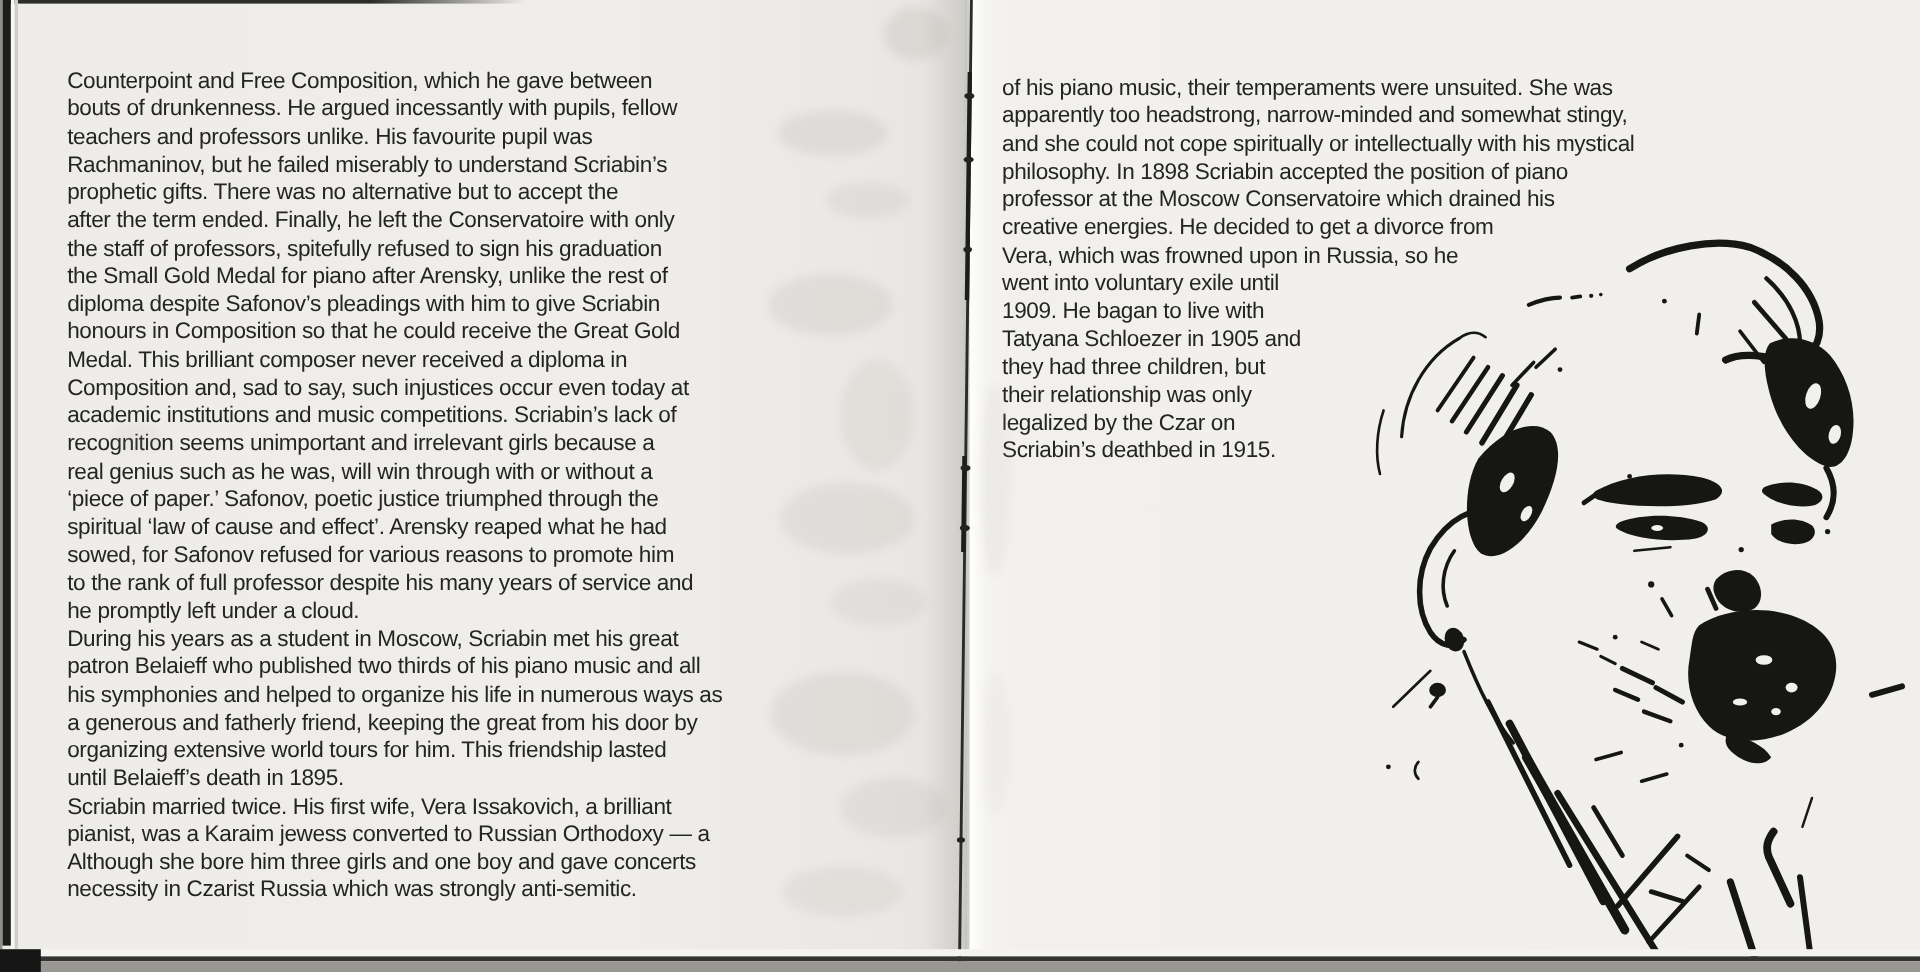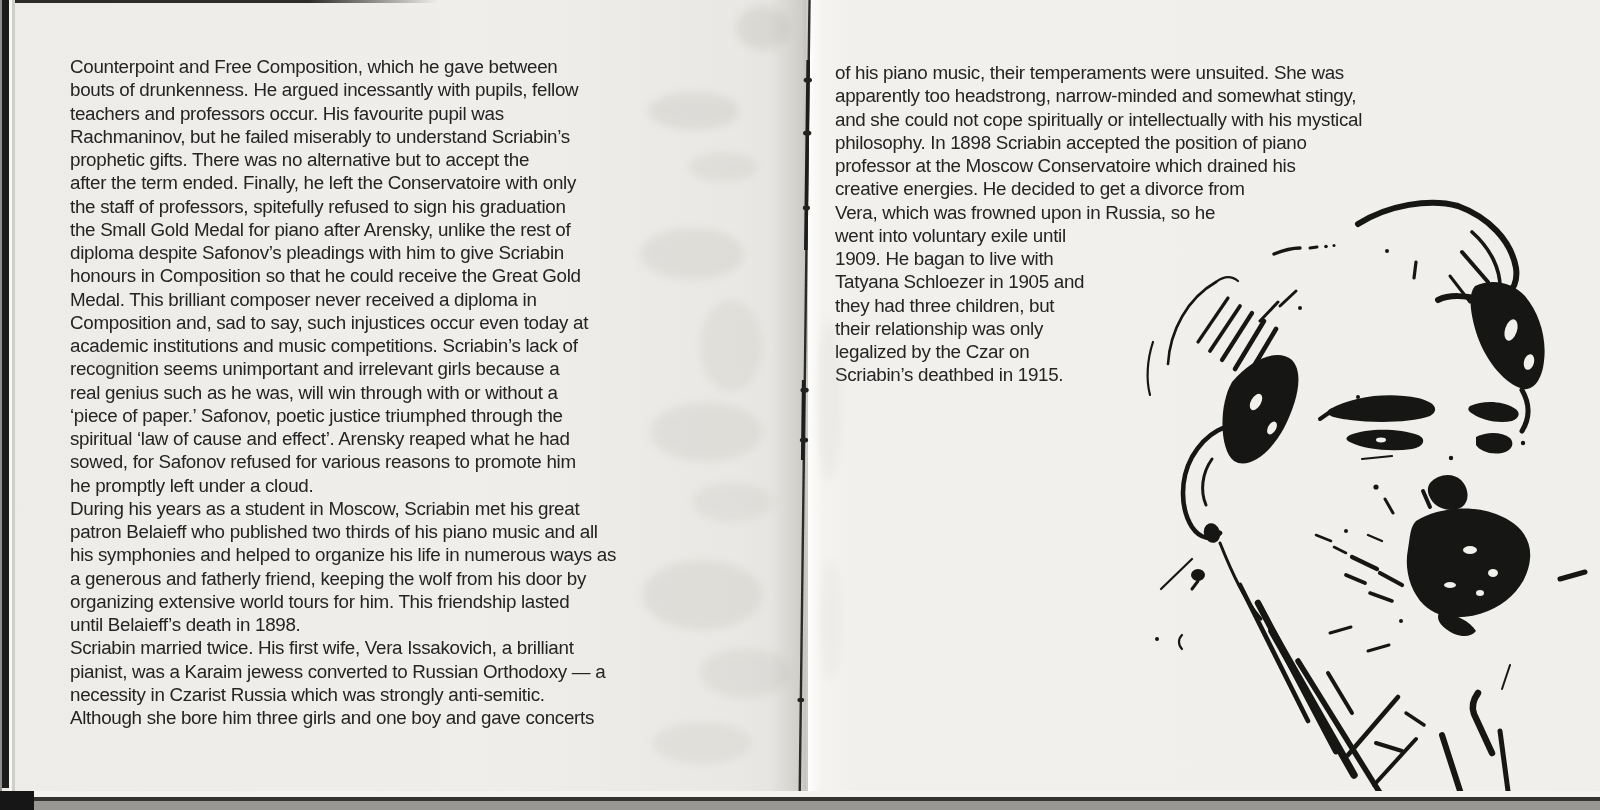--- a/index.html
+++ b/index.html
@@ -7,21 +7,21 @@
   .spread{
     position:relative;width:1600px;height:810px;overflow:hidden;
     background:#efeeeb;
     font-family:"Liberation Sans","DejaVu Sans",sans-serif;
   }
   .page{position:absolute;top:0;bottom:0;}
   .page-left{left:0;width:806px;background:linear-gradient(90deg,#edecE9 0%,#efeeeb 60%,#e9e8e4 92%,#e3e2de 100%);}
   .page-right{left:806px;right:0;background:linear-gradient(90deg,#f6f5f2 0%,#f1f0ed 6%,#f0efec 100%);}
   .text-col{position:absolute;color:#242424;font-size:18.8px;line-height:23.25px;letter-spacing:-0.3px;white-space:nowrap;}
   .text-col .line{height:23.25px;}
-  #left-text{left:70px;top:55px;}
+  #left-text{left:56px;top:55px;}
   #right-text{left:29px;top:61px;} 
   
   .edge-left-gray{position:absolute;left:0;top:0;width:2px;height:810px;background:#8d8d8a;}
   .edge-left-black{position:absolute;left:2px;top:0;width:7px;height:788px;background:#1c1c1b;}
   .edge-left-white{position:absolute;left:9px;top:0;width:3px;height:792px;background:#f8f7f4;}
   .edge-left-lgray{position:absolute;left:12px;top:0;width:3px;height:792px;background:#cfcec9;}
   .edge-top-line{position:absolute;left:8px;top:0;width:430px;height:3px;
     background:linear-gradient(90deg,#2c2c2a 0%,#2c2c2a 70%,rgba(44,44,42,0) 100%);}
   .edge-bottom-white{position:absolute;left:0;right:0;top:791px;height:6px;background:#f4f3f0;}
   .edge-bottom-line{position:absolute;left:0;right:0;top:797px;height:4px;background:#343432;}
@@ -40,47 +40,48 @@
 </style>
 </head>
 <body>
 
 <div class="spread">
 
   <div class="page page-left">
     <div class="text-col" id="left-text">
         <div class="line">Counterpoint and Free Composition, which he gave between</div>
         <div class="line">bouts of drunkenness. He argued incessantly with pupils, fellow</div>
-        <div class="line">teachers and professors occur. His favourite pupil was</div>
+        <div class="line">teachers and professors unlike. His favourite pupil was</div>
         <div class="line">Rachmaninov, but he failed miserably to understand Scriabin’s</div>
         <div class="line">prophetic gifts. There was no alternative but to accept the</div>
         <div class="line">after the term ended. Finally, he left the Conservatoire with only</div>
         <div class="line">the staff of professors, spitefully refused to sign his graduation</div>
         <div class="line">the Small Gold Medal for piano after Arensky, unlike the rest of</div>
         <div class="line">diploma despite Safonov’s pleadings with him to give Scriabin</div>
         <div class="line">honours in Composition so that he could receive the Great Gold</div>
         <div class="line">Medal. This brilliant composer never received a diploma in</div>
         <div class="line">Composition and, sad to say, such injustices occur even today at</div>
         <div class="line">academic institutions and music competitions. Scriabin’s lack of</div>
         <div class="line">recognition seems unimportant and irrelevant girls because a</div>
         <div class="line">real genius such as he was, will win through with or without a</div>
         <div class="line">‘piece of paper.’ Safonov, poetic justice triumphed through the</div>
         <div class="line">spiritual ‘law of cause and effect’. Arensky reaped what he had</div>
         <div class="line">sowed, for Safonov refused for various reasons to promote him</div>
+        <div class="line">to the rank of full professor despite his many years of service and</div>
         <div class="line">he promptly left under a cloud.</div>
         <div class="line">During his years as a student in Moscow, Scriabin met his great</div>
         <div class="line">patron Belaieff who published two thirds of his piano music and all</div>
         <div class="line">his symphonies and helped to organize his life in numerous ways as</div>
-        <div class="line">a generous and fatherly friend, keeping the wolf from his door by</div>
+        <div class="line">a generous and fatherly friend, keeping the great from his door by</div>
         <div class="line">organizing extensive world tours for him. This friendship lasted</div>
-        <div class="line">until Belaieff’s death in 1898.</div>
+        <div class="line">until Belaieff’s death in 1895.</div>
         <div class="line">Scriabin married twice. His first wife, Vera Issakovich, a brilliant</div>
         <div class="line">pianist, was a Karaim jewess converted to Russian Orthodoxy — a</div>
+        <div class="line">Although she bore him three girls and one boy and gave concerts</div>
         <div class="line">necessity in Czarist Russia which was strongly anti-semitic.</div>
-        <div class="line">Although she bore him three girls and one boy and gave concerts</div>
       </div>
   </div>
 
   <div class="page page-right">
     <div class="text-col" id="right-text">
         <div class="line">of his piano music, their temperaments were unsuited. She was</div>
         <div class="line">apparently too headstrong, narrow-minded and somewhat stingy,</div>
         <div class="line">and she could not cope spiritually or intellectually with his mystical</div>
         <div class="line">philosophy. In 1898 Scriabin accepted the position of piano</div>
         <div class="line">professor at the Moscow Conservatoire which drained his</div>

